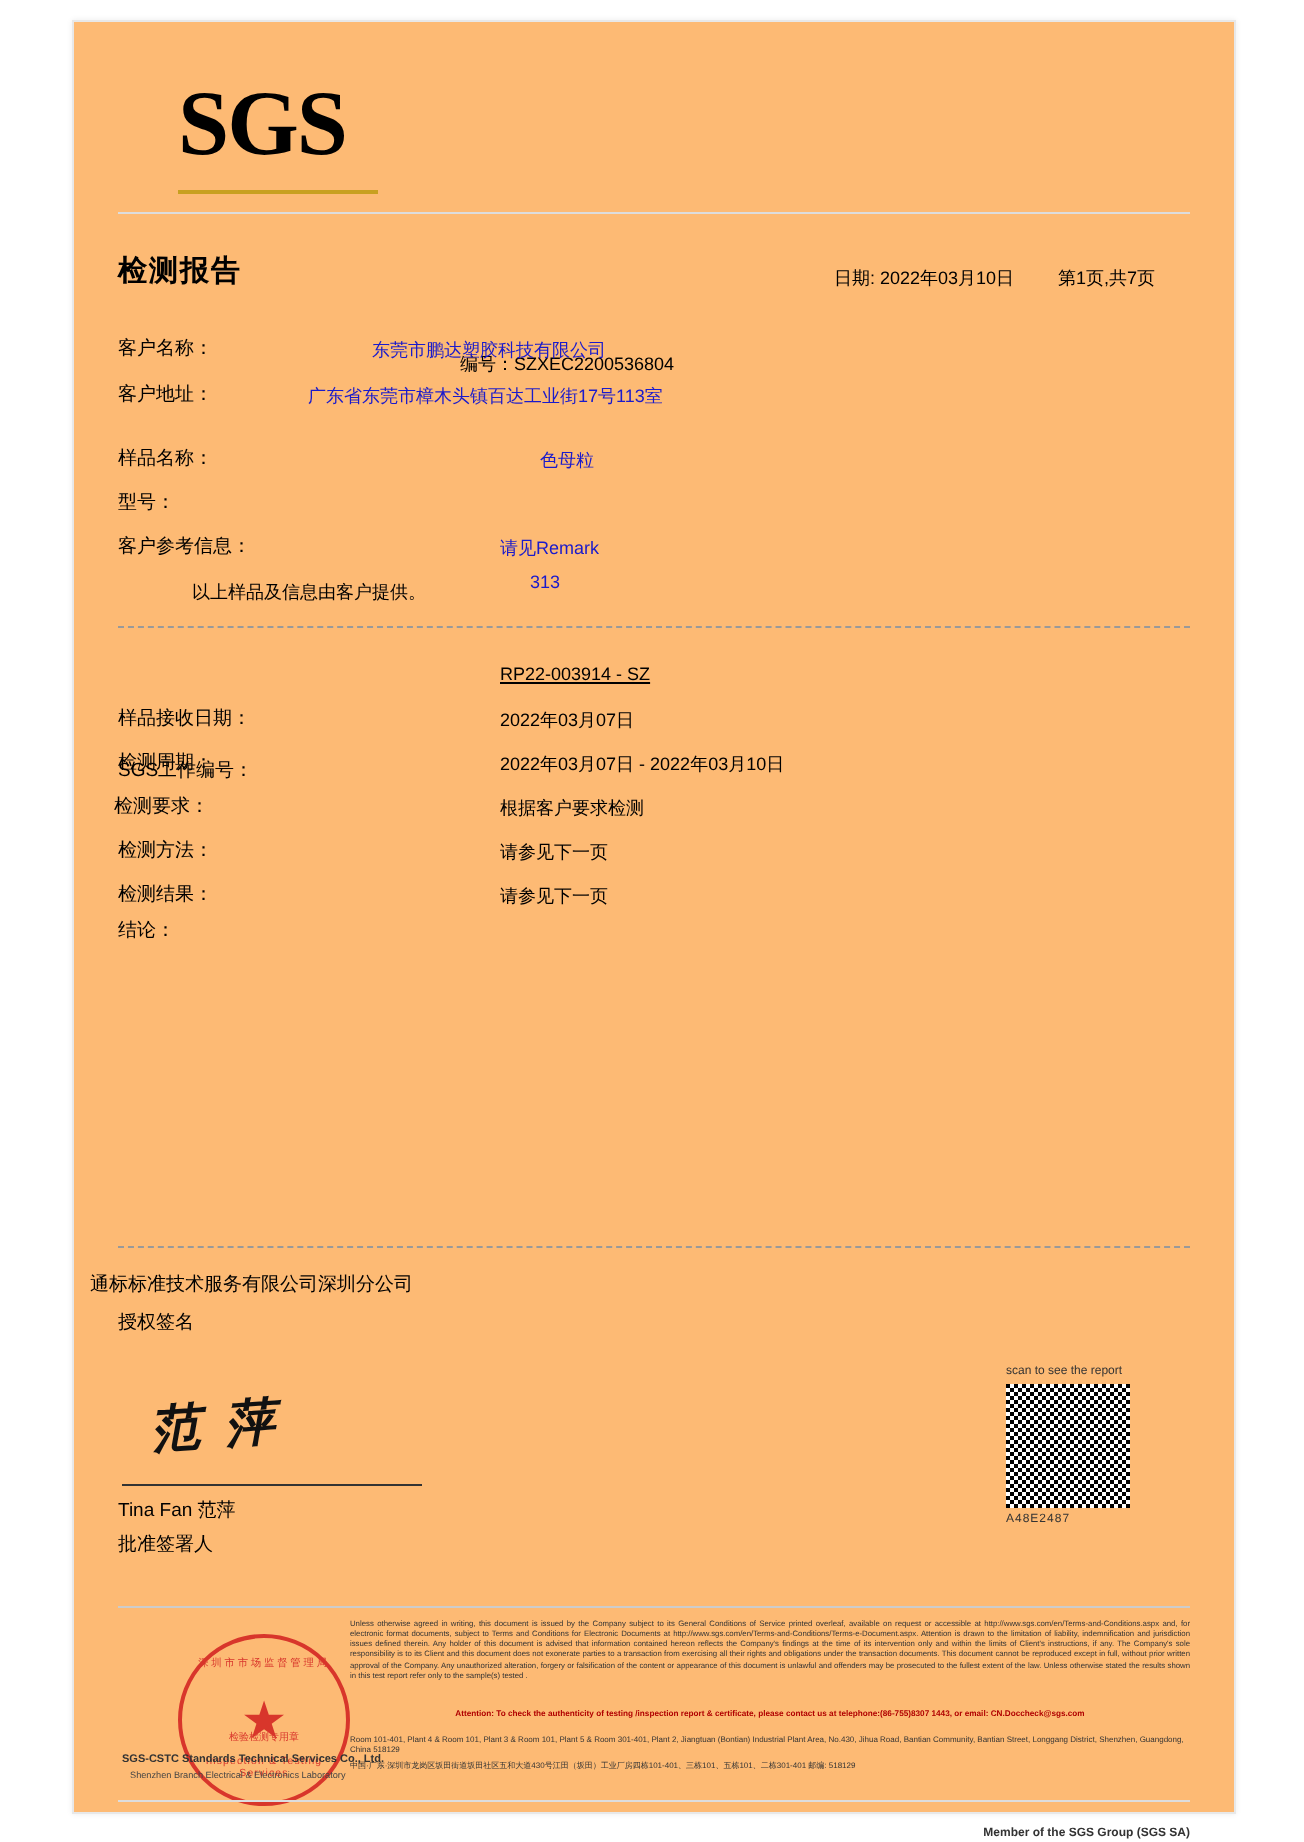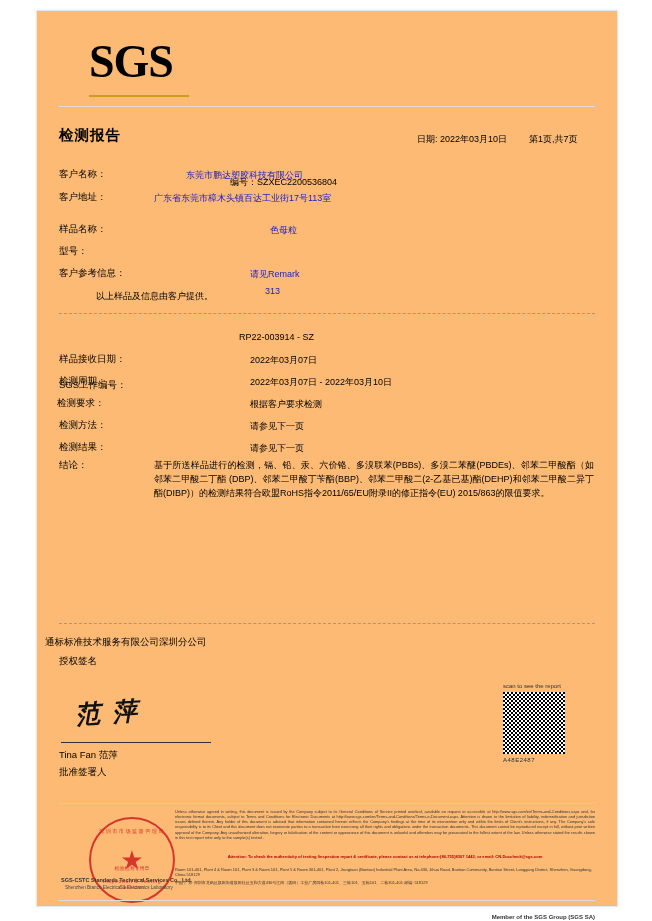--- a/index.html
+++ b/index.html
@@ -363,39 +363,38 @@
     <div class="field-value blue" style="left:228px; top:235px;margin-top:40px;">313</div>
 
     <div class="field-label" style="left:22px; top:256px;">客户参考信息：</div>
     <div class="field-value blue" style="left:213px; top:257px;">请见Remark</div>
 
     <div class="note-line" style="top:279px;">以上样品及信息由客户提供。</div>
 
     <div class="dashrule" style="top:302px;"></div>
 
     <div class="field-label" style="left:22px; top:320px;margin-top:48px;">SGS工作编号：</div>
-    <div class="field-value" style="left:202px; top:321px;">RP22-003914 - SZ</div>
+    <div class="field-value" style="left:213px; top:321px;text-decoration:underline;">RP22-003914 - SZ</div>
 
     <div class="field-label" style="left:22px; top:342px;">样品接收日期：</div>
     <div class="field-value" style="left:213px; top:343px;">2022年03月07日</div>
 
     <div class="field-label" style="left:22px; top:364px;">检测周期：</div>
     <div class="field-value" style="left:213px; top:365px;">2022年03月07日 - 2022年03月10日</div>
 
     <div class="field-label" style="left:20px; top:386px;">检测要求：</div>
     <div class="field-value" style="left:213px; top:387px;">根据客户要求检测</div>
 
     <div class="field-label" style="left:22px; top:408px;">检测方法：</div>
     <div class="field-value" style="left:213px; top:409px;">请参见下一页</div>
 
     <div class="field-label" style="left:22px; top:430px;">检测结果：</div>
     <div class="field-value" style="left:213px; top:431px;">请参见下一页</div>
 
     <div class="field-label" style="left:22px; top:448px;">结论：</div>
-    <div class="concl">基于所送样品进行的检测，镉、铅、汞、六价铬、多溴联苯(PBBs)、多溴二苯醚(PBDEs)、邻苯二甲酸酯（如邻苯二甲酸二丁酯 (DBP)、邻苯二甲酸丁苄酯(BBP)、邻苯二甲酸二(2-乙基已基)酯(DEHP)和邻苯二甲酸二异丁酯(DIBP)）的检测结果符合欧盟RoHS指令2011/65/EU附录II的修正指令(EU) 2015/863的限值要求。</div>
 
     <div class="dashrule" style="top:612px;"></div>
 
     <div class="signer-co">通标标准技术服务有限公司深圳分公司</div>
     <div class="signer-auth">授权签名</div>
 
     <div class="sig-script">范 萍</div>
     <div class="sig-line"></div>
     <div class="sig-name">Tina Fan 范萍</div>
     <div class="sig-role">批准签署人</div>

